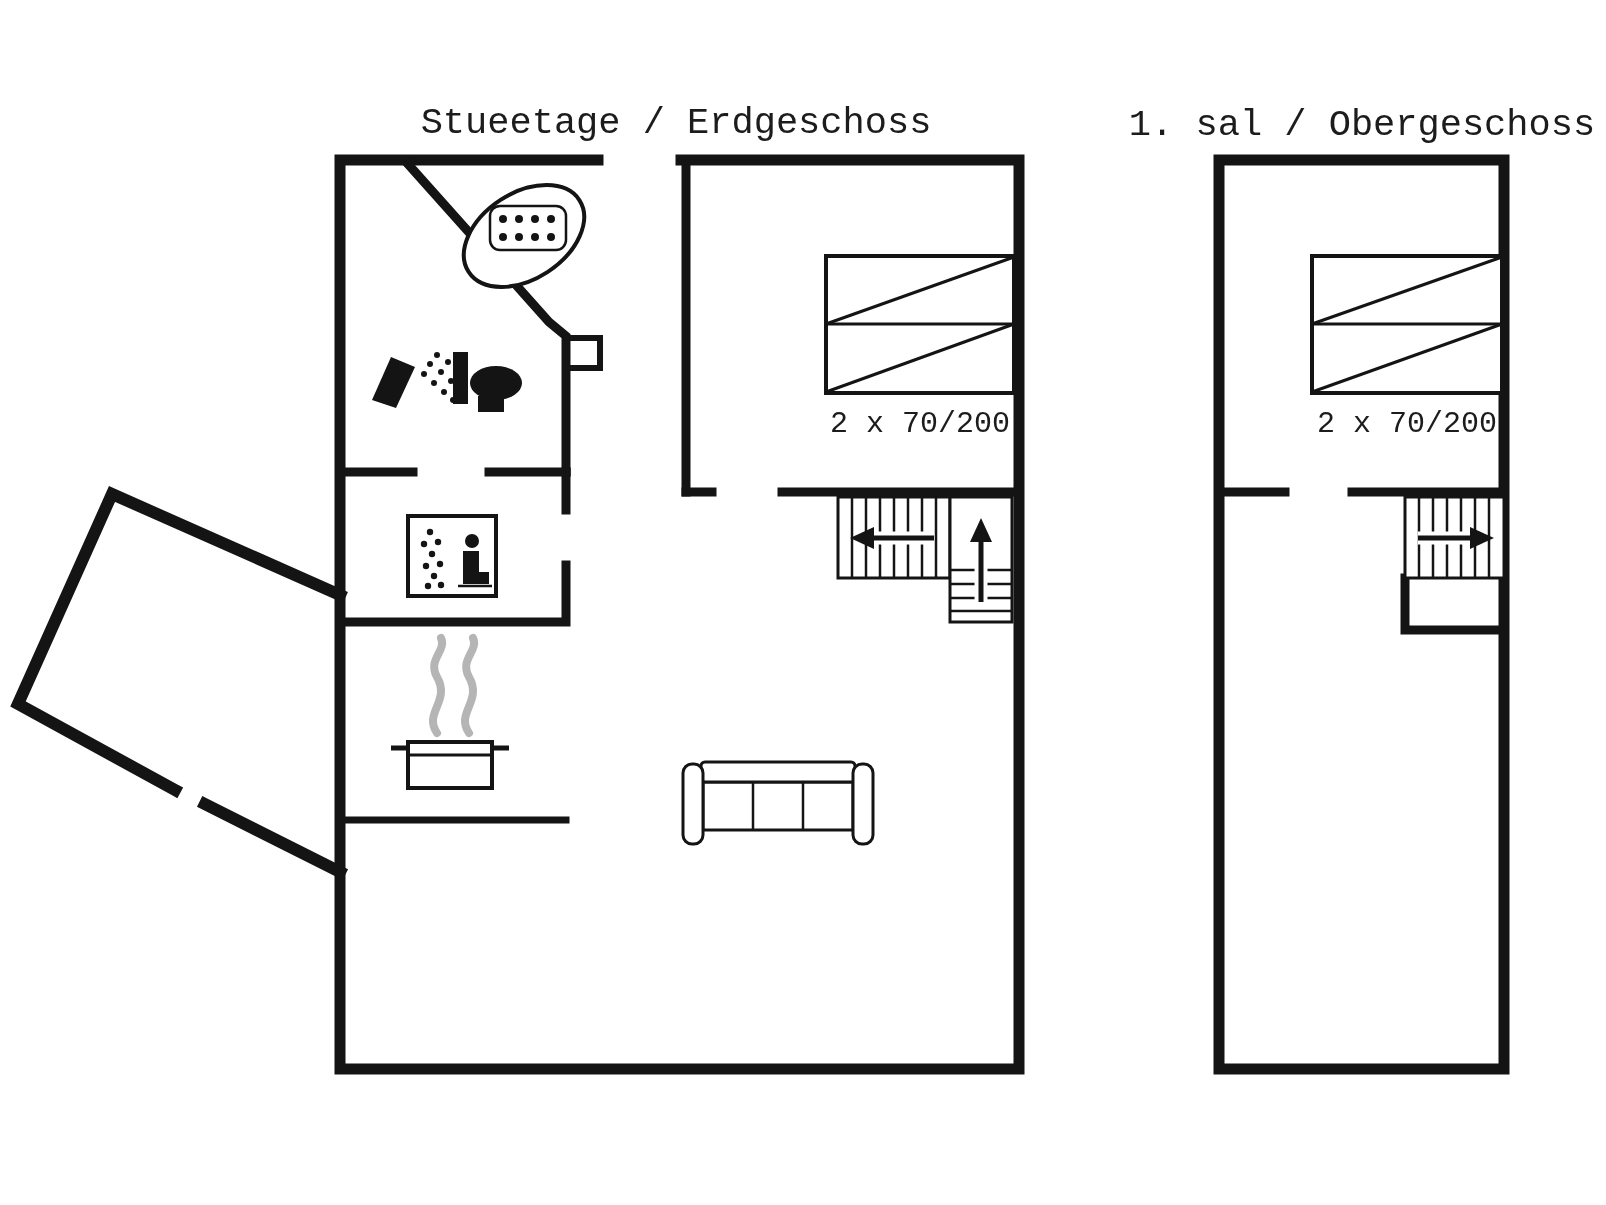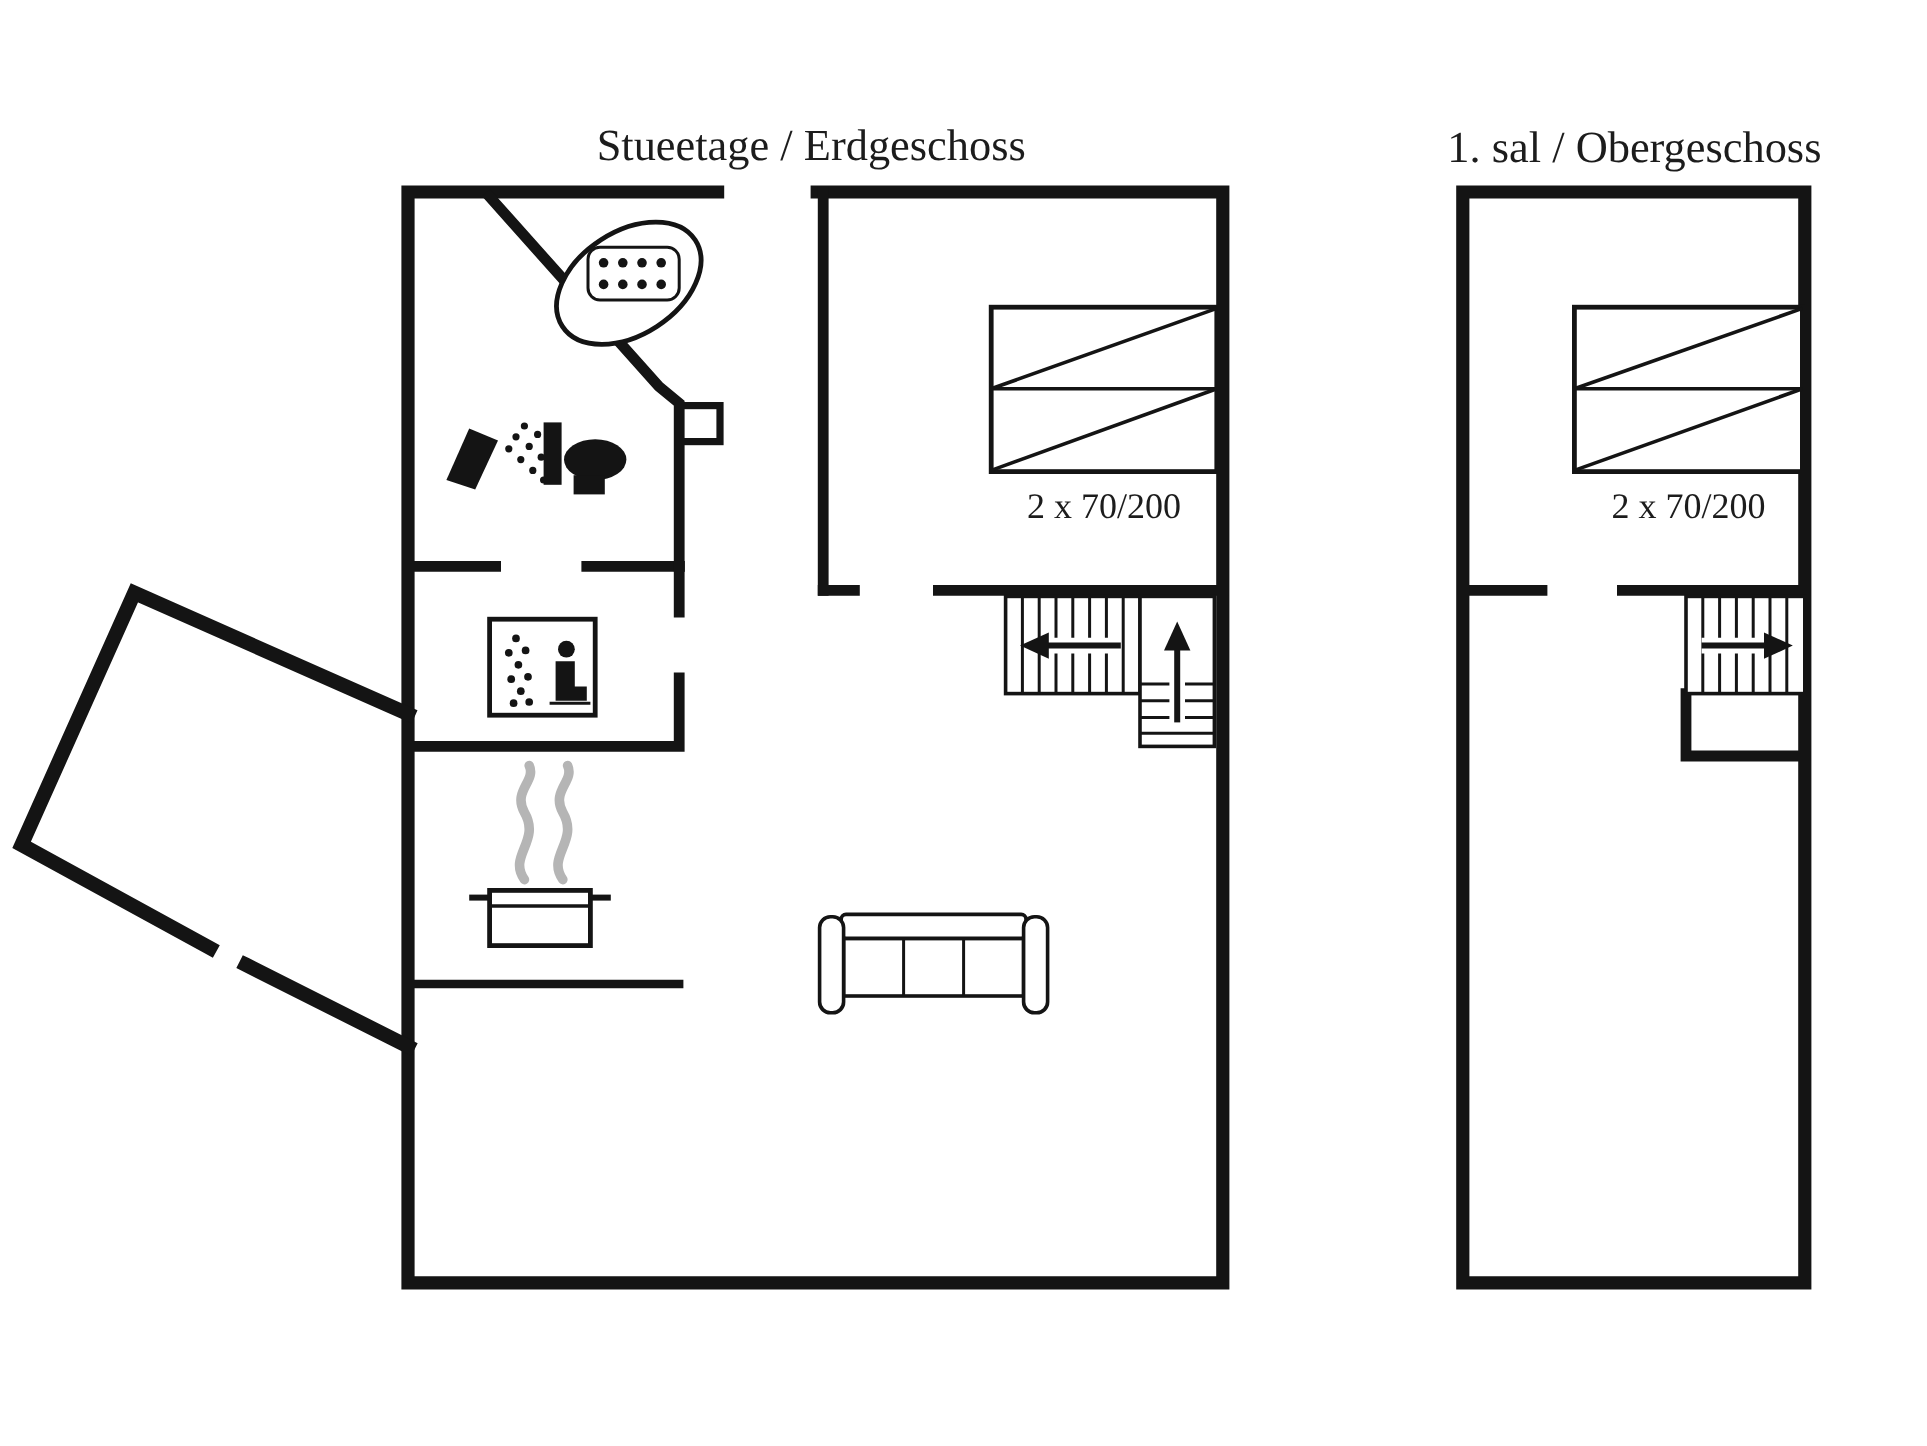--- a/index.html
+++ b/index.html
@@ -5,21 +5,21 @@
   html, body {
     margin: 0;
     padding: 0;
     background: #ffffff;
   }
   .canvas {
     position: relative;
     width: 1606px;
     height: 1205px;
     background: var(--background, #ffffff);
-    font-family: Liberation Serif, serif;
+    font-family: Liberation Mono, monospace;
     overflow: hidden;
   }
   svg { display: block; }
 
   .wall {
     stroke: var(--wall, #141414);
     stroke-width: 9;
     fill: none;
     stroke-linecap: square;
     stroke-linejoin: miter;

